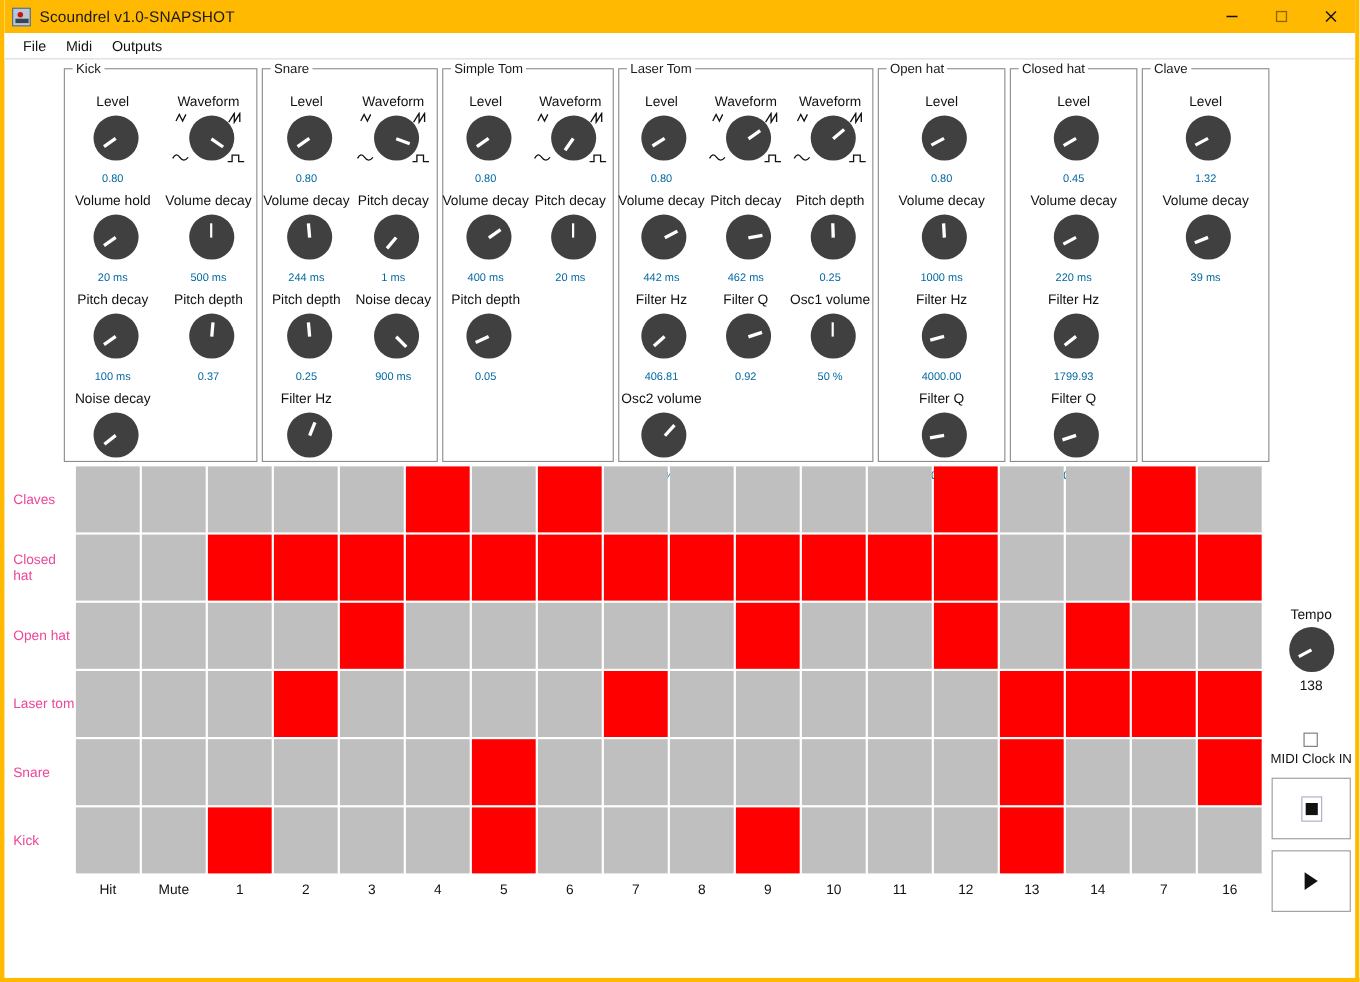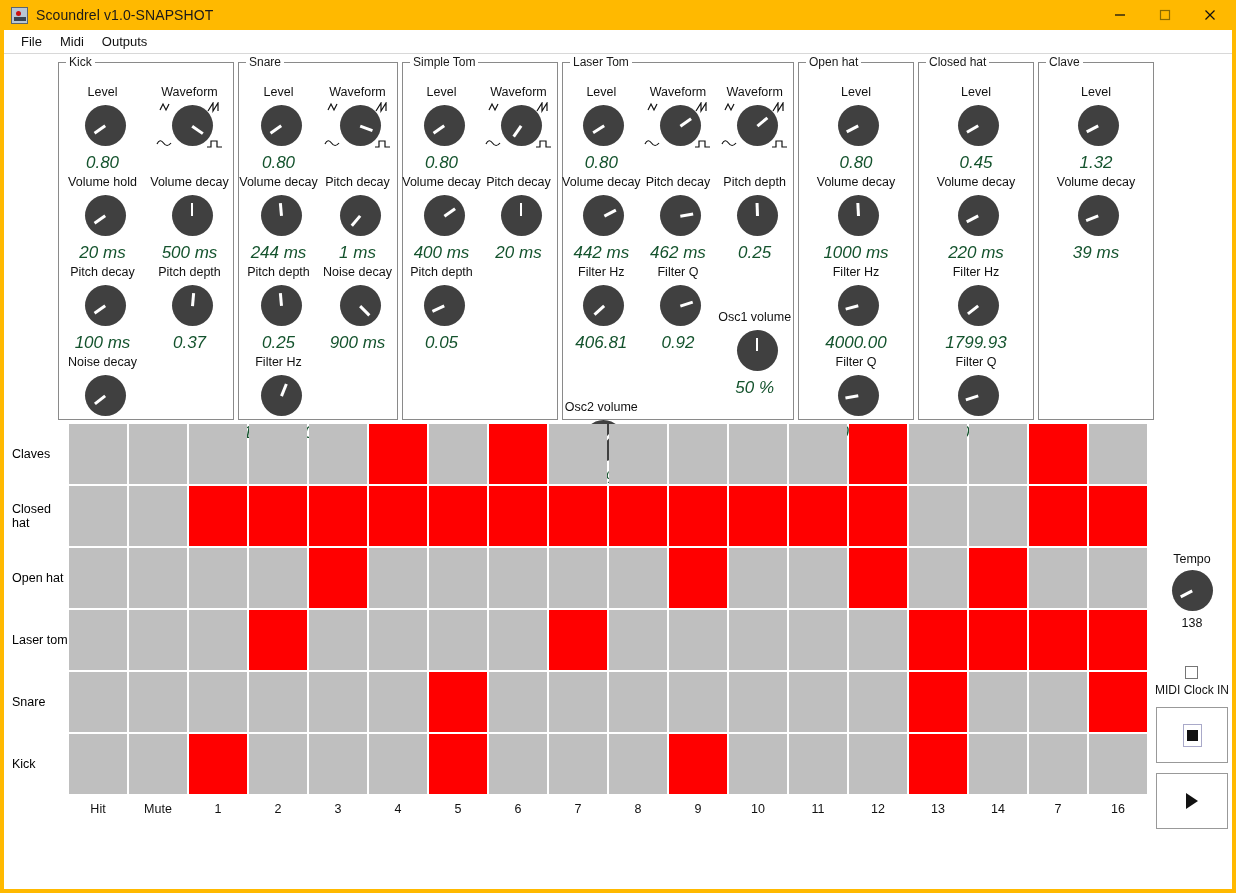--- a/index.html
+++ b/index.html
@@ -140,26 +140,25 @@
   .knob .ptr {
     position: absolute;
     left: 50%; top: 50%;
     width: 2.6px; height: 13px;
     background: #ffffff;
     transform-origin: 50% 100%;
     margin-left: -1.3px;
     margin-top: -13px;
   }
   .knob-val {
-    font-size: 17px;
-    color: #14532d;
+    font-size: 10px;
+    color: #0369a1;
     line-height: 16px;
     margin-top: 2px;
     white-space: nowrap;
-    font-style: italic;
   }
   
   .wf { position: absolute; pointer-events: none; }
   .wf svg { display: block; }
   .wf.tl { left: -6px; top: -1px; }
   .wf.tr { right: -8px; top: -1px; }
   .wf.bl { left: -9px; bottom: 5px; }
   .wf.br { right: -11px; bottom: 3px; }
 
   
@@ -176,21 +175,21 @@
     margin-bottom: 2px;
   }
   .row-label {
     width: 65px;
     flex: 0 0 65px;
     display: flex;
     align-items: center;
     justify-content: flex-start;
     padding-left: 8px;
     font-size: 12.5px;
-    color: #000000;
+    color: #ec4899;
   }
   .cells { display: flex; flex: 1; }
   .cell {
     width: 58px;
     flex: 0 0 58px;
     margin-right: 2px;
     background: #bfbfbf;
     cursor: default;
   }
   .cell.on { background: #ff0000; }
@@ -666,21 +665,21 @@
           </div>
           <div class="knob-cell" style="width: 76.6667px;">
             <div class="knob-label">Filter Q</div>
             <div class="knob-wrap">
               <div class="knob">
                 <div class="ptr" style="transform: rotate(72deg);"></div>
               </div>
             </div>
             <div class="knob-val">0.92</div>
           </div>
-          <div class="knob-cell" style="width: 76.6667px; margin-top: 45px;">
+          <div class="knob-cell" style="width: 76.6667px;">
             <div class="knob-label">Osc1 volume</div>
             <div class="knob-wrap">
               <div class="knob">
                 <div class="ptr" style="transform: rotate(0deg);"></div>
               </div>
             </div>
             <div class="knob-val">50 %</div>
           </div>
           <div class="knob-cell" style="width: 76.6667px;">
             <div class="knob-label">Osc2 volume</div>

